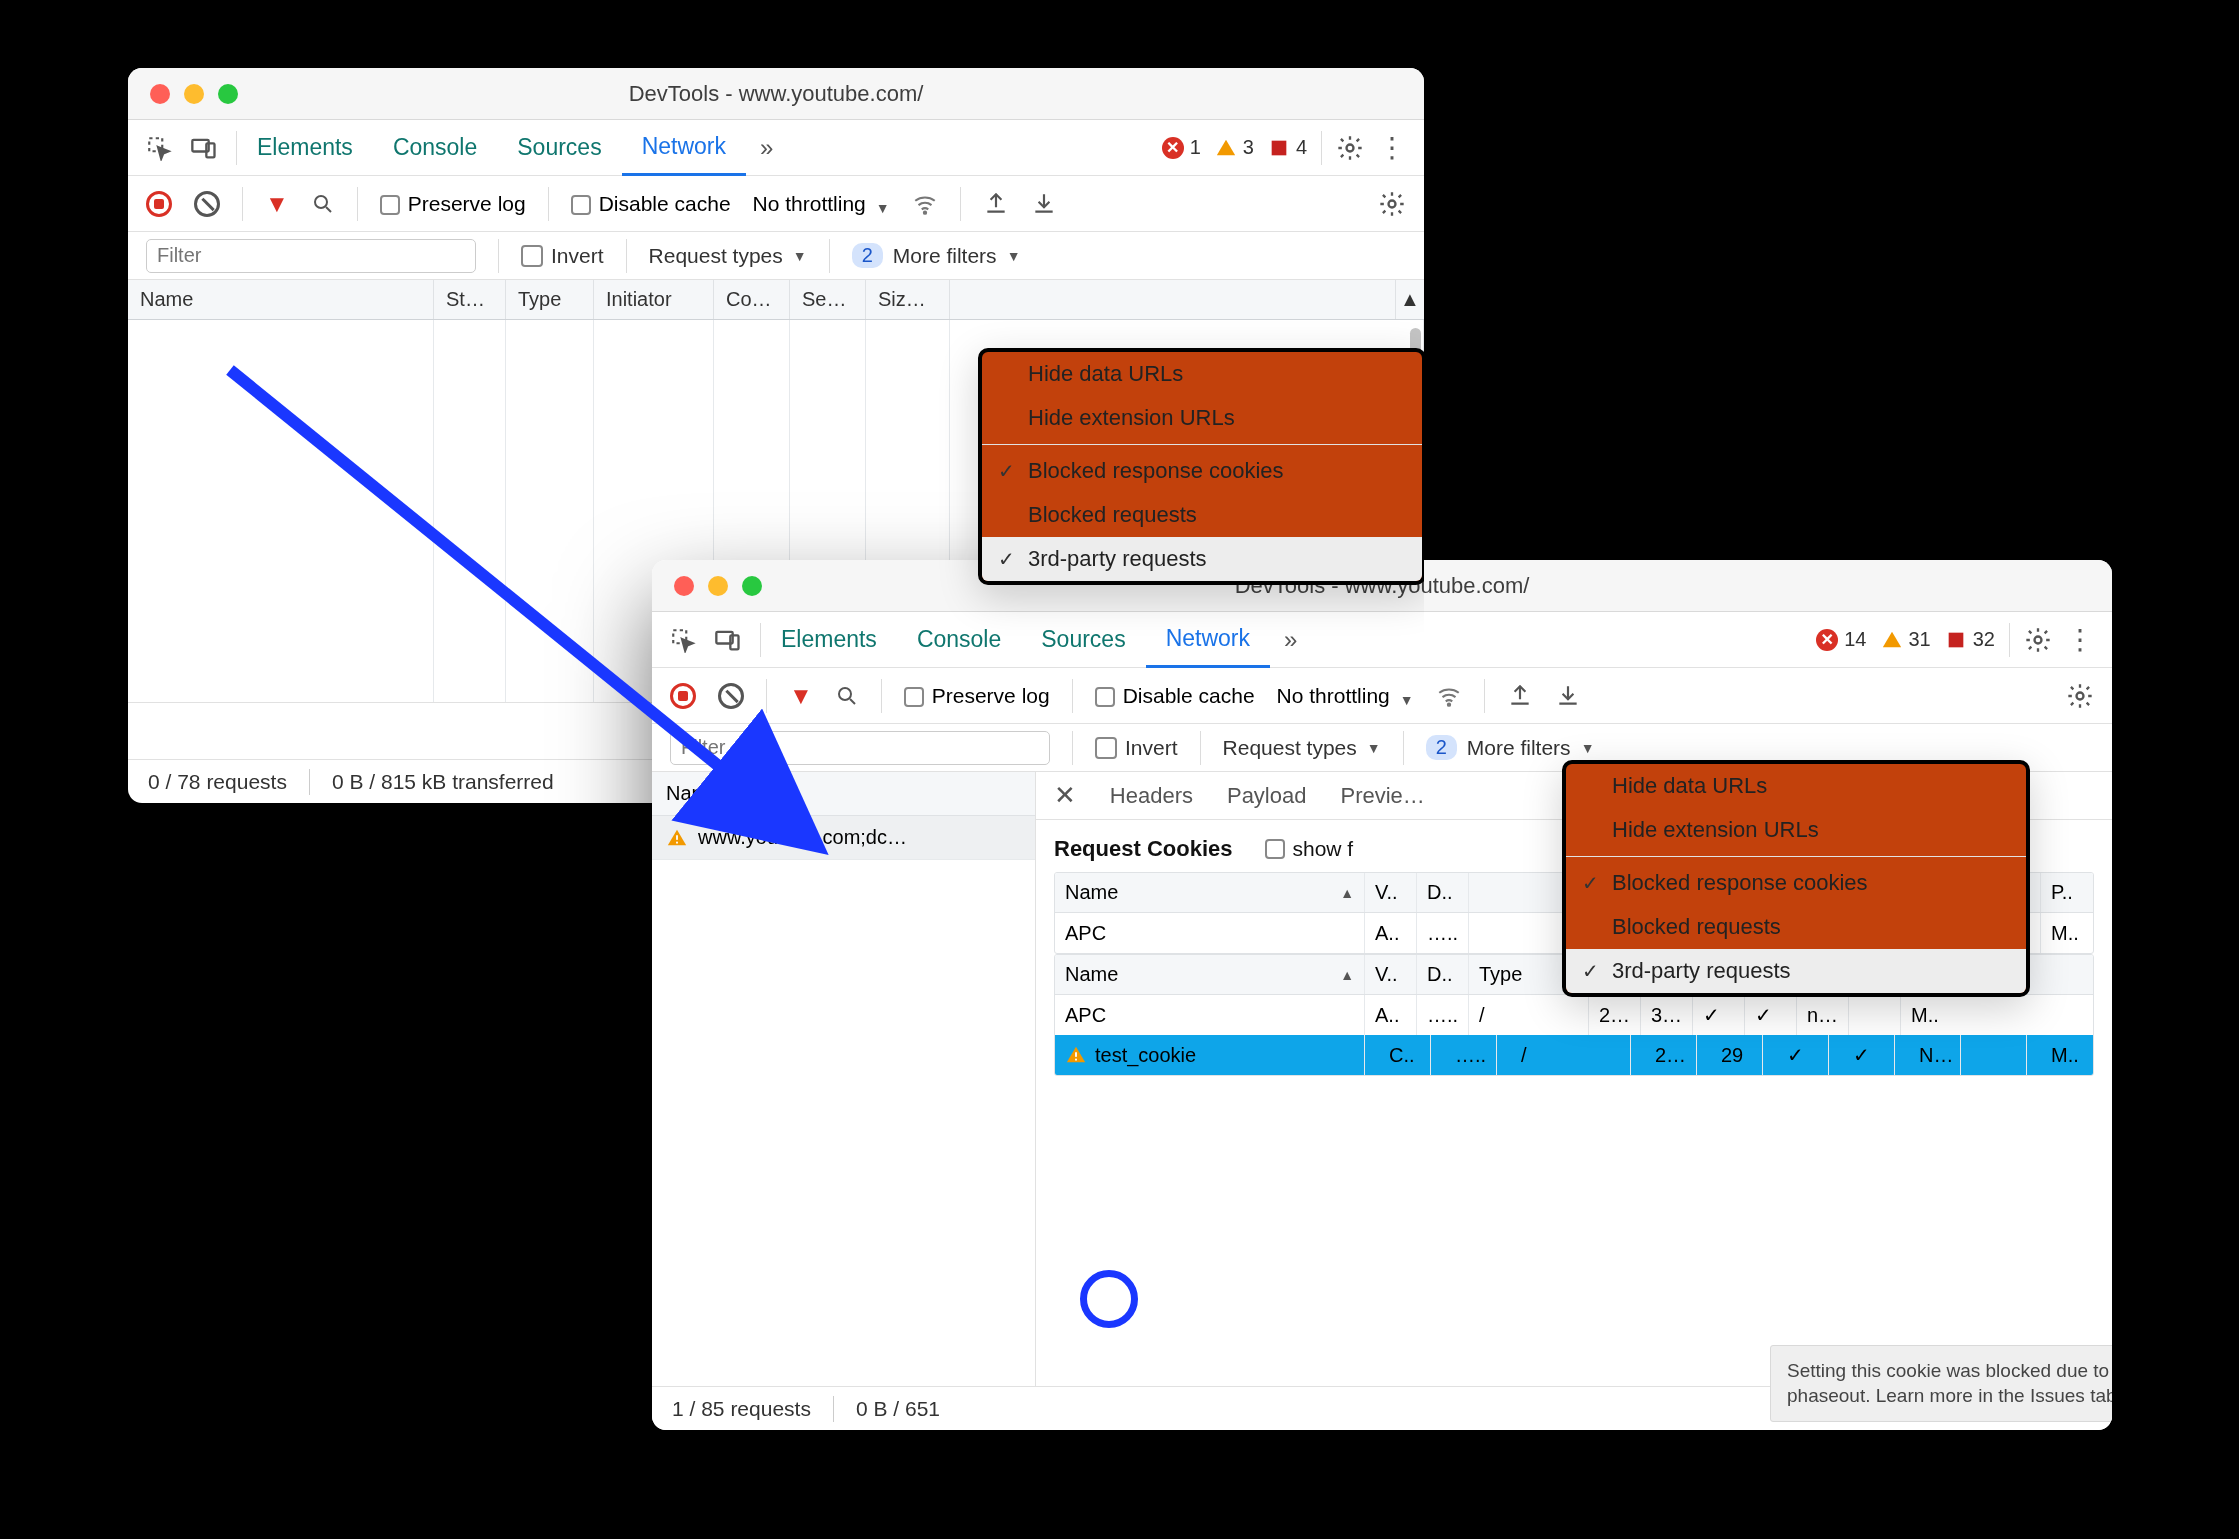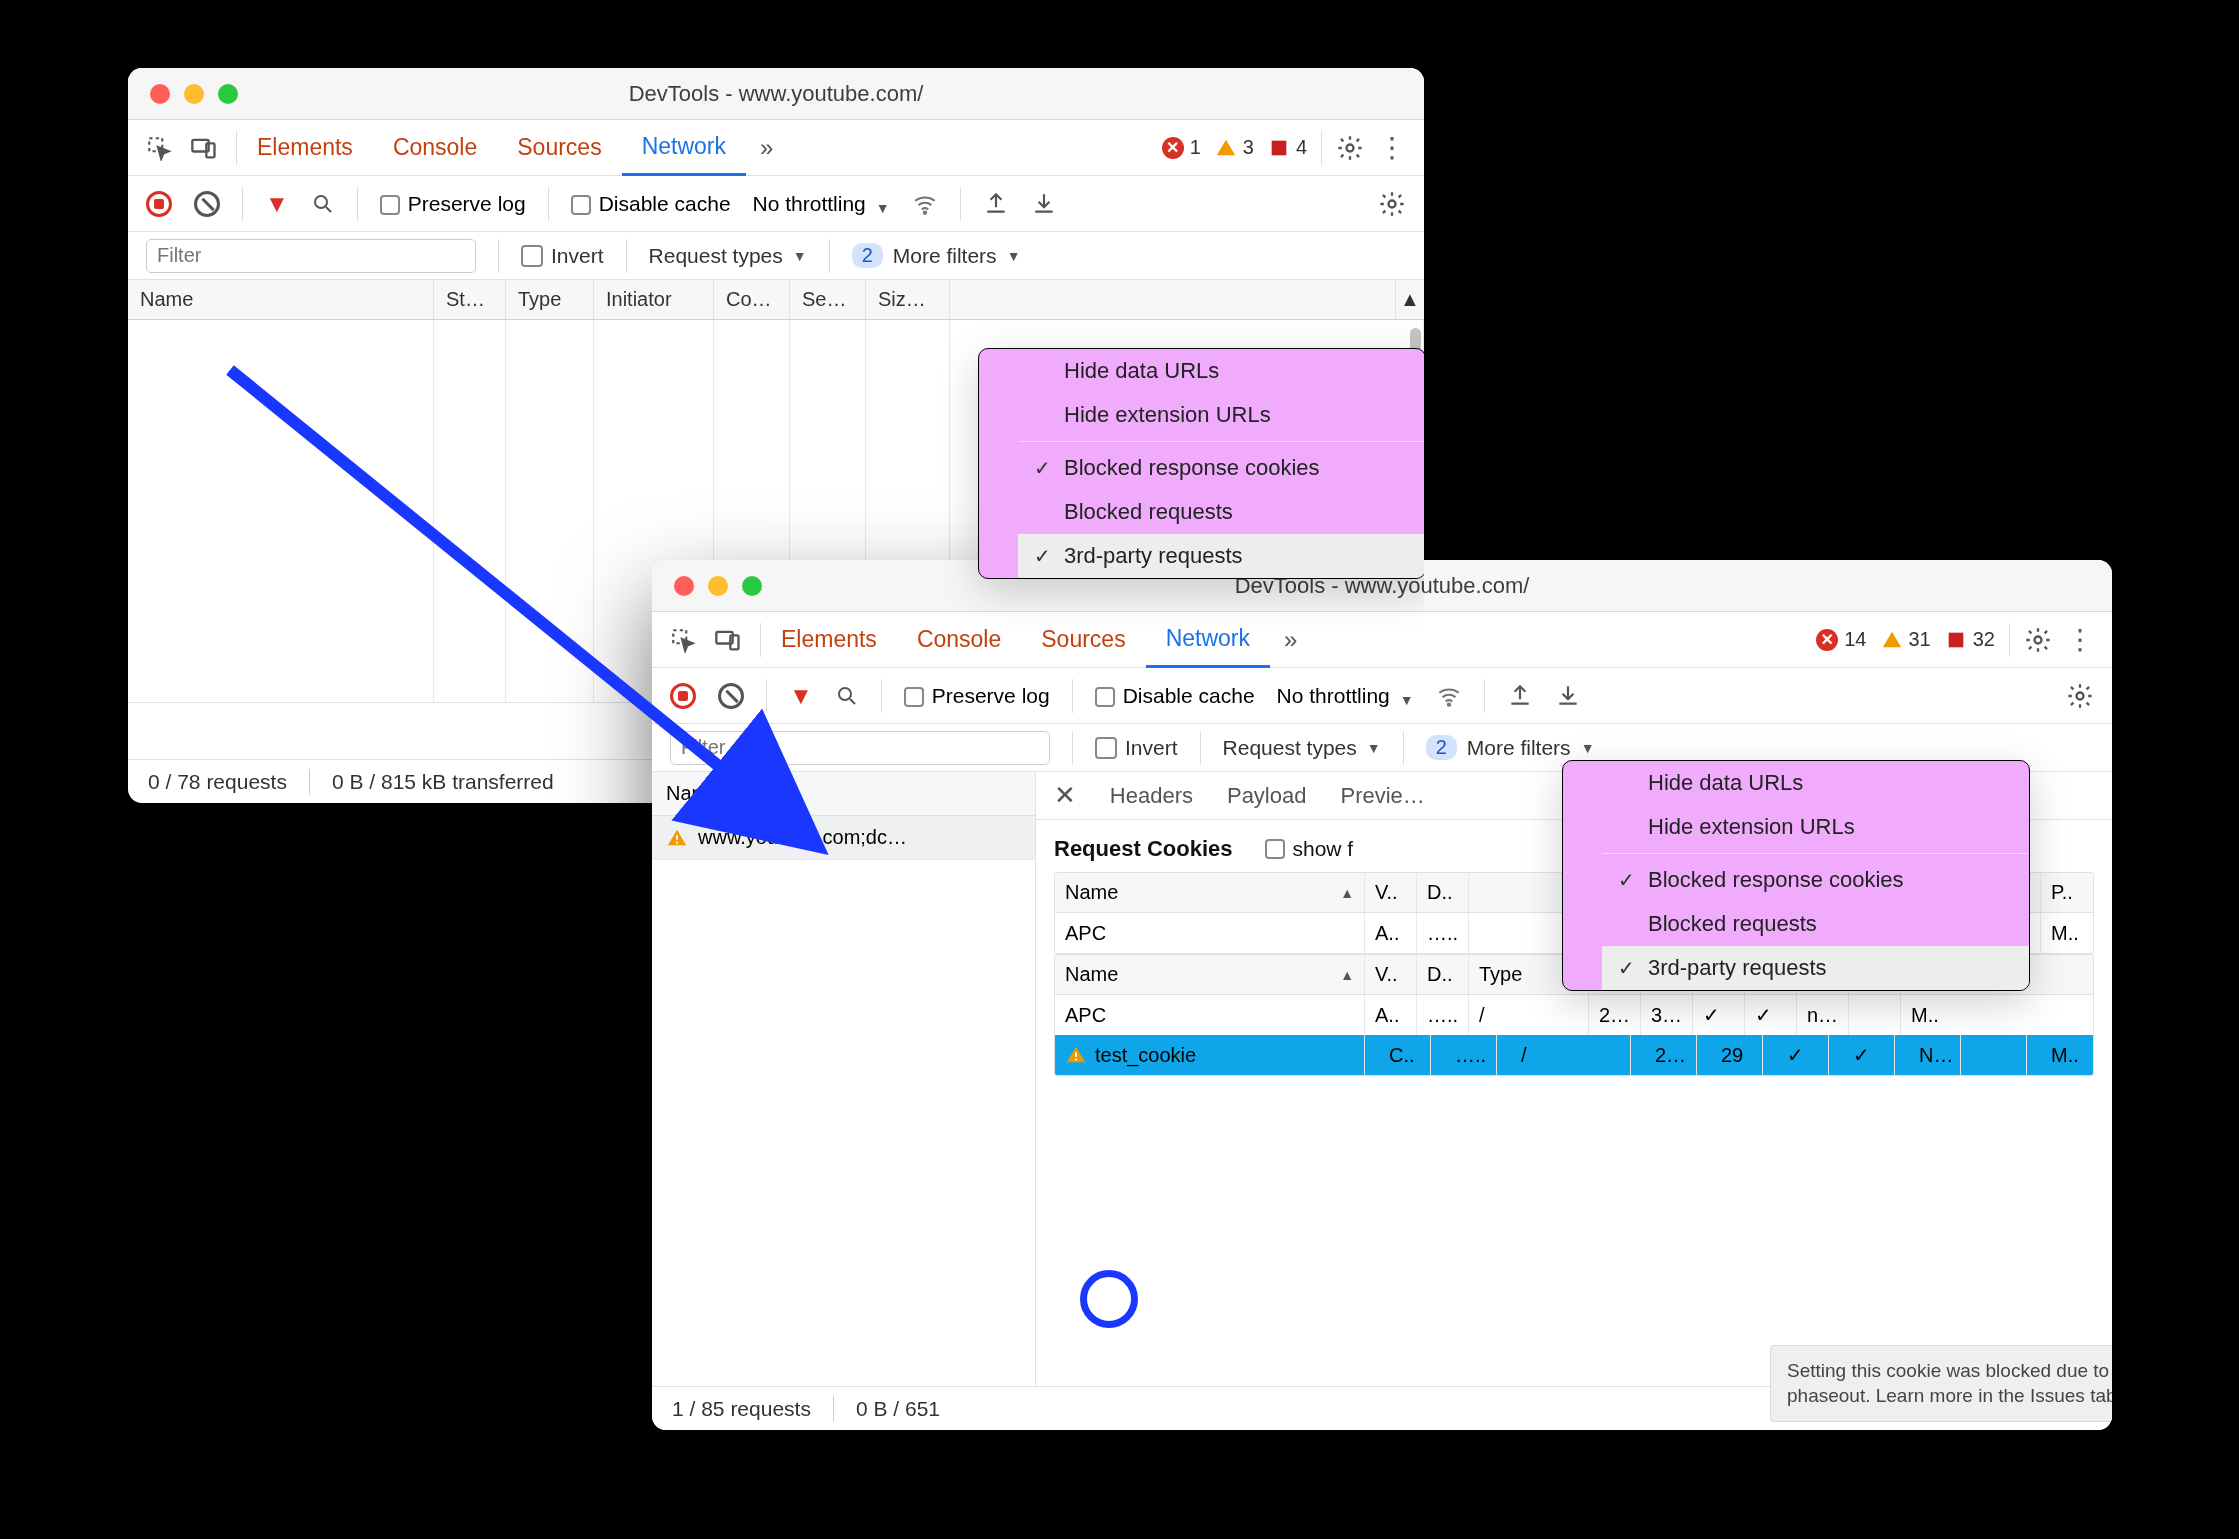--- a/index.html
+++ b/index.html
@@ -18,21 +18,21 @@
 
   .titlebar { height: 52px; background: #f6f6f6; display:flex; align-items:center; border-bottom:1px solid #d9d9d9; position:relative; }
   .traffic { display:flex; gap:14px; padding-left:22px; }
   .dot { width:20px;height:20px;border-radius:50%; }
   .red{background:#ff5f57}.yellow{background:#febc2e}.green{background:#28c840}
   .title { position:absolute; left:0; right:0; text-align:center; font-size:22px; color:#3e3e3e; font-weight:500; pointer-events:none;}
 
   .tabrow { height:56px; display:flex; align-items:center; border-bottom:1px solid #e1e1e1; background:#fff; }
   .inspect-group{display:flex;align-items:center;gap:18px;padding:0 18px;}
   .vsep{width:1px;height:34px;background:#dcdcdc;}
-  .tab{padding:0 20px;height:56px;display:flex;align-items:center;color:#c2410c;cursor:default;}
+  .tab{padding:0 20px;height:56px;display:flex;align-items:center;color:#0f766e;cursor:default;}
   .tab.active{color:#1a73e8;border-bottom:3px solid #1a73e8;}
   .more-tabs{font-size:24px;color:#555;padding:0 14px;}
   .tab-right{margin-left:auto;display:flex;align-items:center;gap:14px;padding-right:18px;}
   .counter{display:flex;align-items:center;gap:6px;font-size:20px;color:#333;}
   .ic{display:inline-flex;align-items:center;justify-content:center;}
   .i-error{width:22px;height:22px;border-radius:50%;background:#d93025;color:#fff;font-weight:bold;font-size:16px;}
   .i-error::before{content:"✕";}
   .i-warn svg,.i-info svg{width:22px;height:22px;}
   .gear svg{width:28px;height:28px;}
   .vdots{font-size:28px;color:#555;cursor:default;}
@@ -59,21 +59,21 @@
 
   .headers{height:40px;display:flex;align-items:stretch;border-bottom:1px solid #cfd3d7;background:#f5f7f9;font-size:20px;color:#333;}
   .headers > div{padding:0 12px;display:flex;align-items:center;border-right:1px solid #dfe2e5;}
   .headers .sort{width:28px;justify-content:center;border-right:none;}
   .grid{display:flex;border-bottom:1px solid #e1e1e1;height:calc(100% - 56px - 56px - 56px - 48px - 40px - 44px - 52px);}
   .grid .col{border-right:1px solid #e6e9ec;}
   .status{position:absolute;bottom:0;left:0;right:0;height:44px;border-top:1px solid #e1e1e1;display:flex;align-items:center;padding:0 20px;font-size:21px;color:#333;gap:6px;}
   .status .ssep{width:1px;height:26px;background:#ccc;margin:0 16px;}
 
   
-  .menu{position:absolute;background:#f0abfc;border:1px solid #000000;border-radius:10px;box-shadow:0 12px 40px rgba(0,0,0,.18);z-index:10;font-size:22px;overflow:hidden;padding-left:39px;}
+  .menu{position:absolute;background:#c2410c;border:4px solid #000000;border-radius:10px;box-shadow:0 12px 40px rgba(0,0,0,.18);z-index:10;font-size:22px;overflow:hidden;}
   .menu .mi{height:44px;display:flex;align-items:center;padding:0 22px 0 46px;position:relative;color:#222;}
   .menu .mi.sel{background:#ededed;}
   .menu .mi.chk::before{content:"✓";position:absolute;left:16px;color:#333;font-size:20px;}
   .menu .msep{height:1px;background:#e2e2e2;margin:4px 0;}
   .menu1{ left:850px; top:280px; width:448px; }
 
   
   .w2-body{display:flex;height:calc(100% - 52px - 56px - 56px - 48px - 44px);border-top:0;}
   .w2-left{width:384px;border-right:1px solid #e1e1e1;display:flex;flex-direction:column;}
   .w2-left-hdr{height:44px;background:#f5f7f9;border-bottom:1px solid #dfe2e5;padding:0 14px;display:flex;align-items:center;font-size:20px;}

